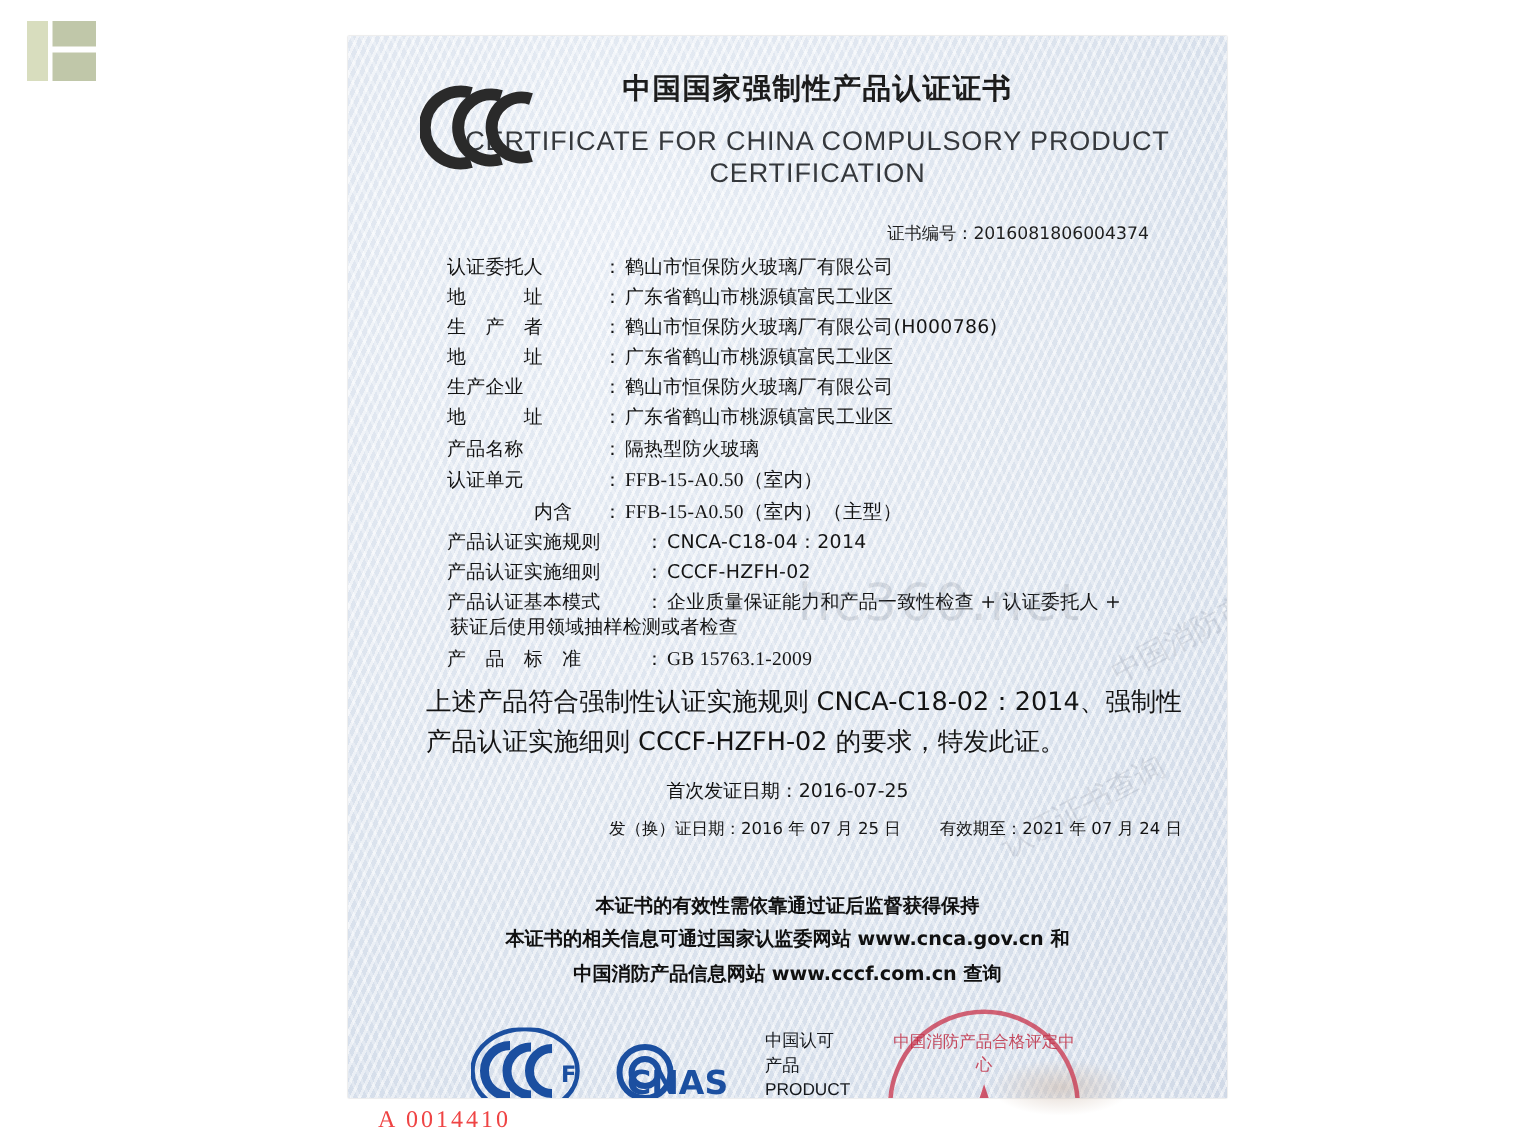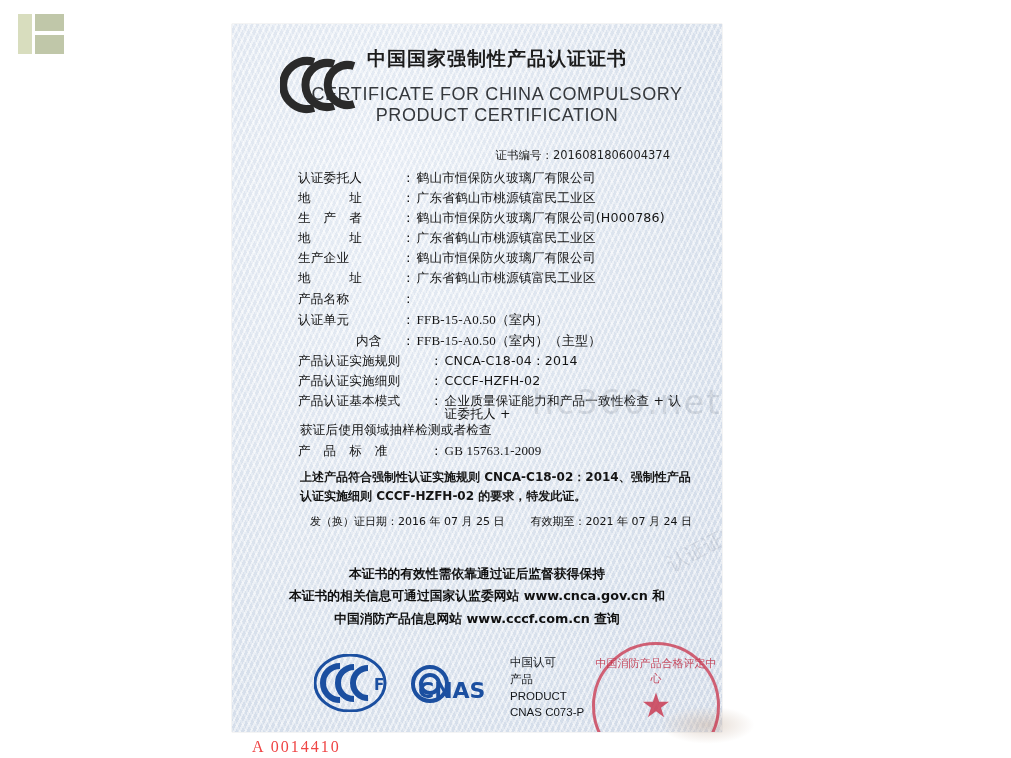--- a/index.html
+++ b/index.html
@@ -30,21 +30,21 @@
   }
   .corner-logo .b1 { left: 0; top: 0; width: 14px; height: 40px; }
   .corner-logo .b2 { left: 17px; top: 0; width: 29px; height: 17px; background:#8e9a63; }
   .corner-logo .b3 { left: 17px; top: 21px; width: 29px; height: 19px; background:#8e9a63; }
 
   
   .certificate {
     position: absolute;
     left: 232px;
     top: 24px;
-    width: 490px;
+    width: 586px;
     height: 708px;
     background:
       radial-gradient(ellipse at 30% 20%, #f2f5fa 0%, #e7ecf3 45%, #dde4ee 75%, #d6dde9 100%);
     box-shadow: 0 0 1px rgba(0,0,0,.25);
     overflow: hidden;
   }
   
   .certificate:before {
     content: "";
     position: absolute;
@@ -126,26 +126,25 @@
   .colon { margin: 0 2px 0 0; }
   .val {
     flex: 1;
     letter-spacing: .2px;
   }
   .val.latin { font-family: "Liberation Serif", serif; font-size: 13px; }
   .row.tight { margin-bottom: 4px; }
 
   
   .statement {
-    margin: 10px 0 0 38px;
-    font-size: 12px;
+    margin: 10px 0 0 22px;
+    font-size: 17px;
     line-height: 1.55;
     color: #141414;
     font-family: "DejaVu Sans", sans-serif;
-    font-weight: bold;
   }
 
   .issue-first {
     text-align: center;
     font-size: 12.6px;
     margin: 11px 0 0 0;
     color: #141414;
     font-family: "DejaVu Sans", sans-serif;
   }
   .issue-line {
@@ -330,20 +329,21 @@
 
       <div class="row">
         <div class="lbl">地　　　址</div>
         <div class="colon">：</div>
         <div class="val">广东省鹤山市桃源镇富民工业区</div>
       </div>
 
       <div class="row">
         <div class="lbl">产品名称</div>
         <div class="colon">：</div>
+        <div class="val">隔热型防火玻璃</div>
       </div>
 
       <div class="row">
         <div class="lbl">认证单元</div>
         <div class="colon">：</div>
         <div class="val latin">FFB-15-A0.50（室内）</div>
       </div>
 
       <div class="row">
         <div class="lbl" style="padding-left:58px; box-sizing:border-box;">内含</div>
@@ -377,20 +377,21 @@
       <div class="row">
         <div class="lbl" style="width:132px;flex:0 0 132px;">产　品　标　准</div>
         <div class="colon">：</div>
         <div class="val latin">GB 15763.1-2009</div>
       </div>
 
     </div>
 
     <div class="statement">上述产品符合强制性认证实施规则 CNCA-C18-02：2014、强制性产品认证实施细则 CCCF-HZFH-02 的要求，特发此证。</div>
 
+    <div class="issue-first">首次发证日期：2016-07-25</div>
 
     <div class="issue-line">
       <span>发（换）证日期：</span><span>2016 年 07 月 25 日</span><span class="gap"></span><span>有效期至：</span><span>2021 年 07 月 24 日</span>
     </div>
 
     <div class="notes">
       <div>本证书的有效性需依靠通过证后监督获得保持</div>
       <div>本证书的相关信息可通过国家认监委网站 www.cnca.gov.cn 和</div>
       <div>中国消防产品信息网站 www.cccf.com.cn 查询</div>
     </div>

